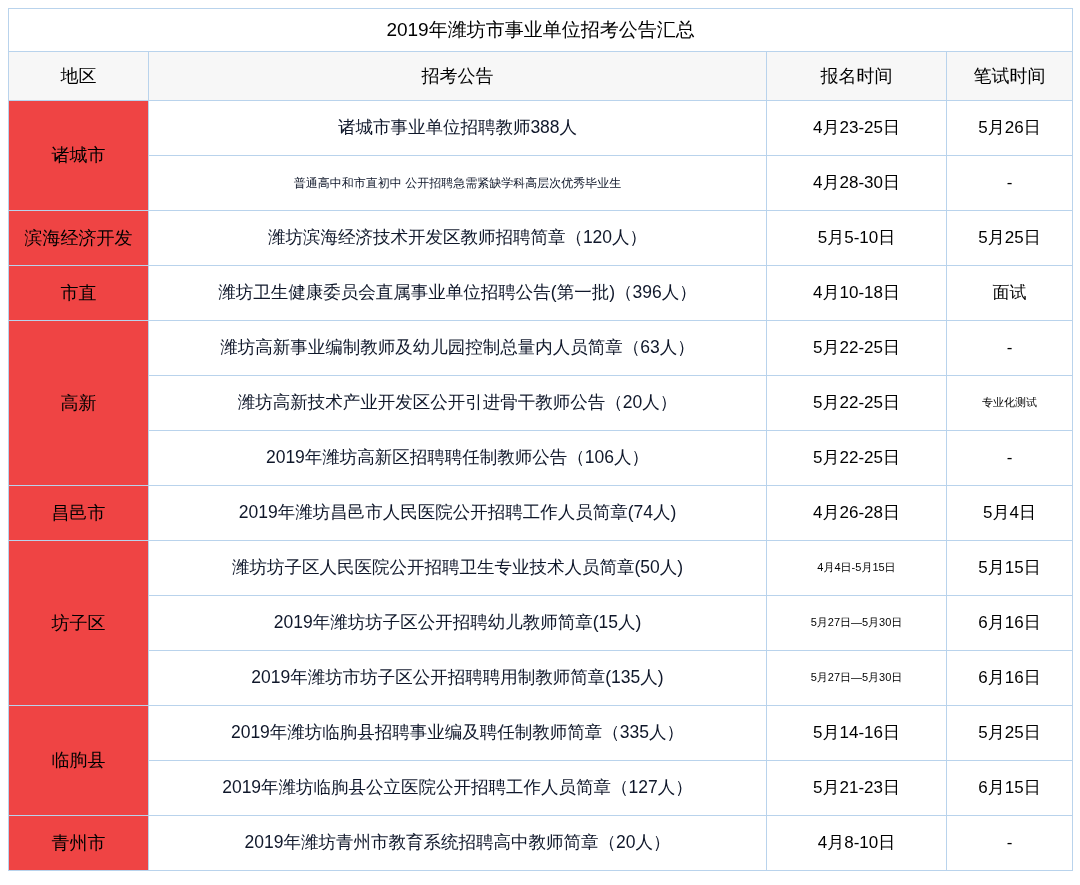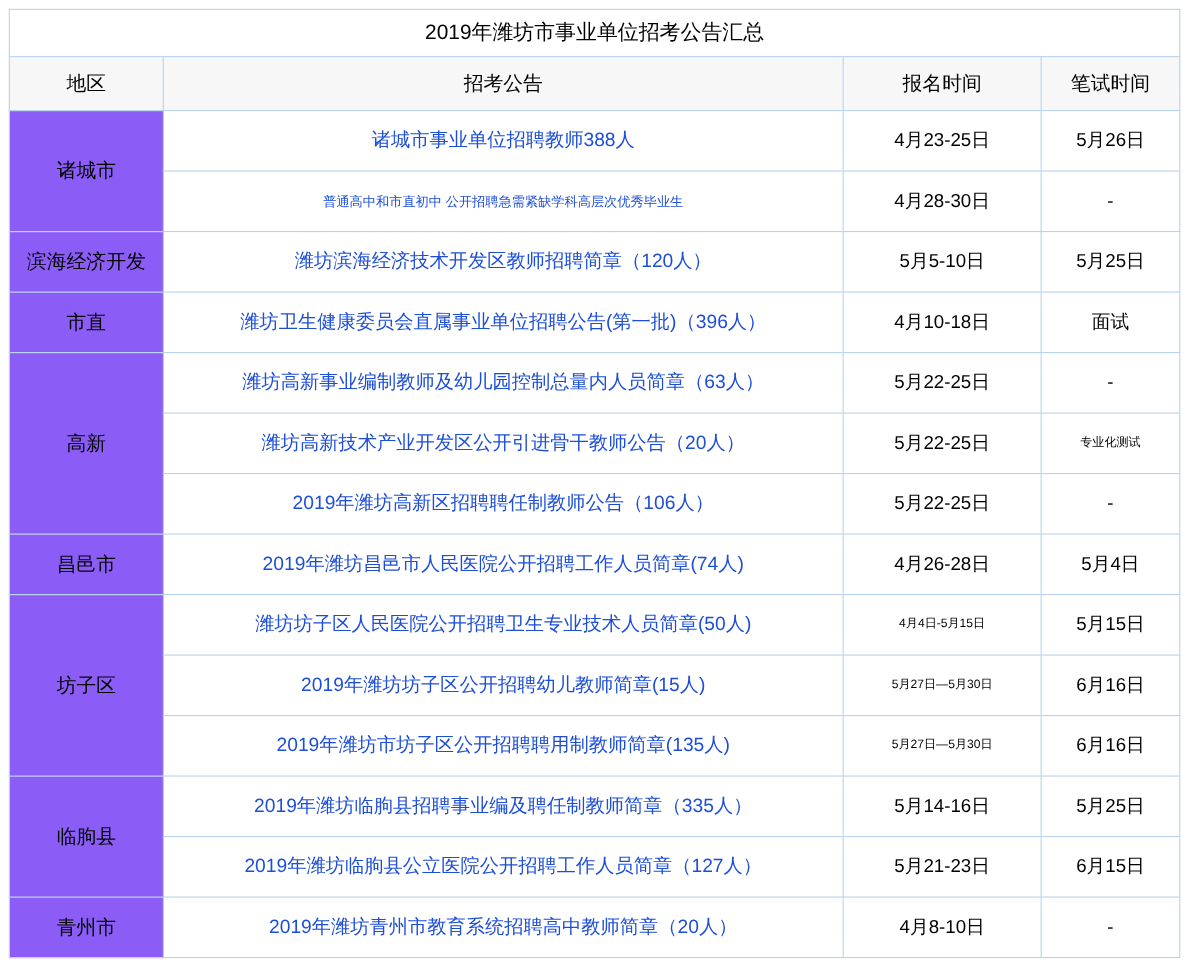--- a/index.html
+++ b/index.html
@@ -46,25 +46,25 @@
     background: #ffffff;
   }
   .head-cell {
     height: 48px;
     background: #f7f7f7;
     font-size: 18px;
     margin-left: 44px;
   }
   .region-cell {
     font-size: 18px;
-    background: #8b5cf6;
+    background: #ef4444;
     margin-left: 12px;
   }
   .notice-cell {
-    color: #1d4ed8;
+    color: #0f172a;
     font-size: 17.5px;
     height: 54px;
     margin-top: 14px;
   }
   .notice-cell.small {
     font-size: 12px;
   }
   .date-cell {
     font-size: 17px;
     margin-top: 36px;

